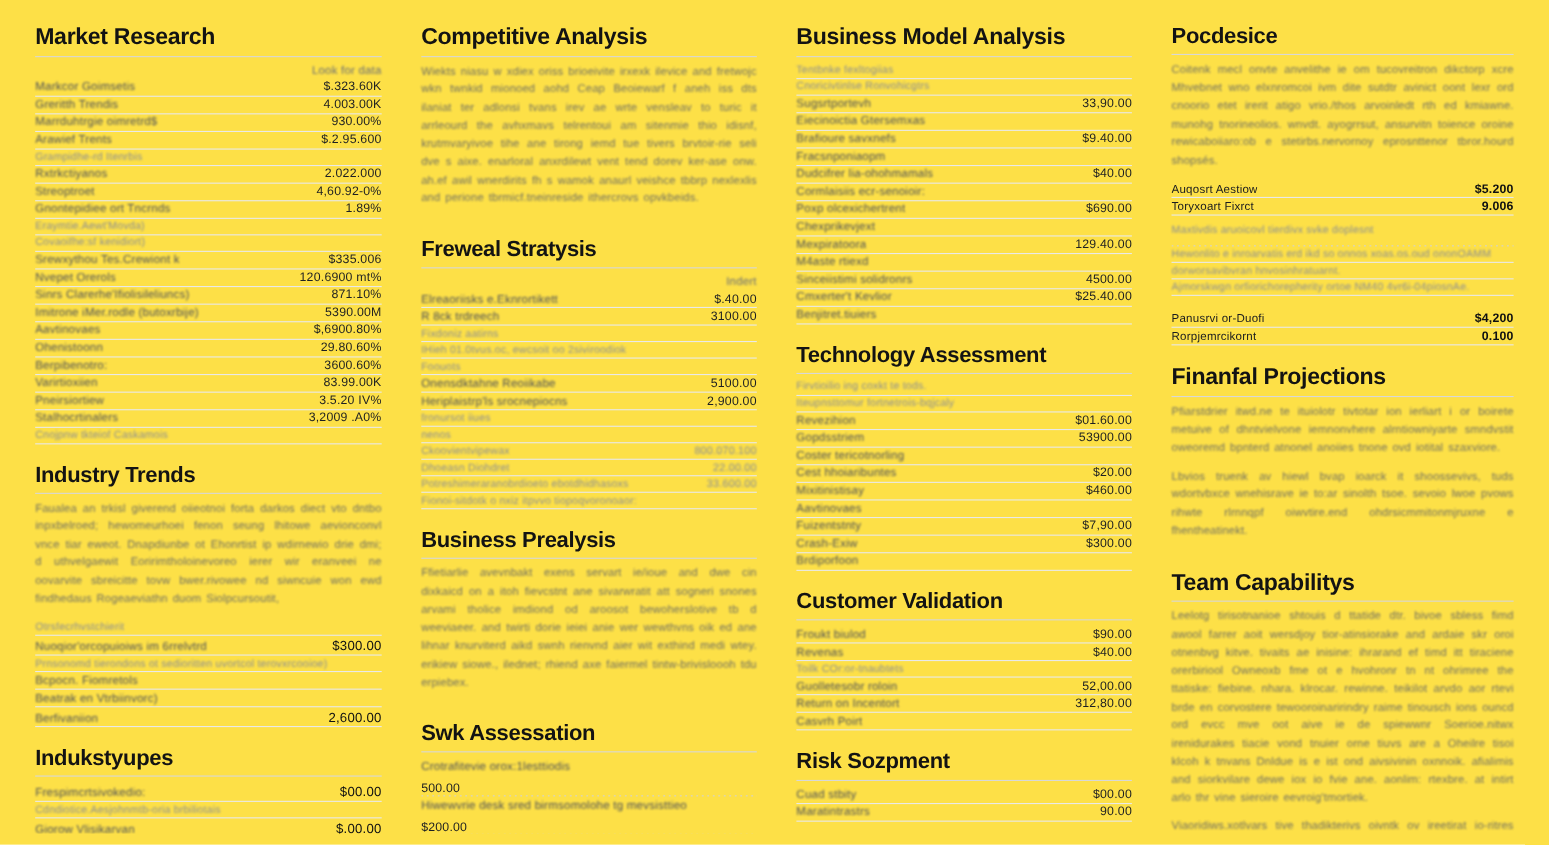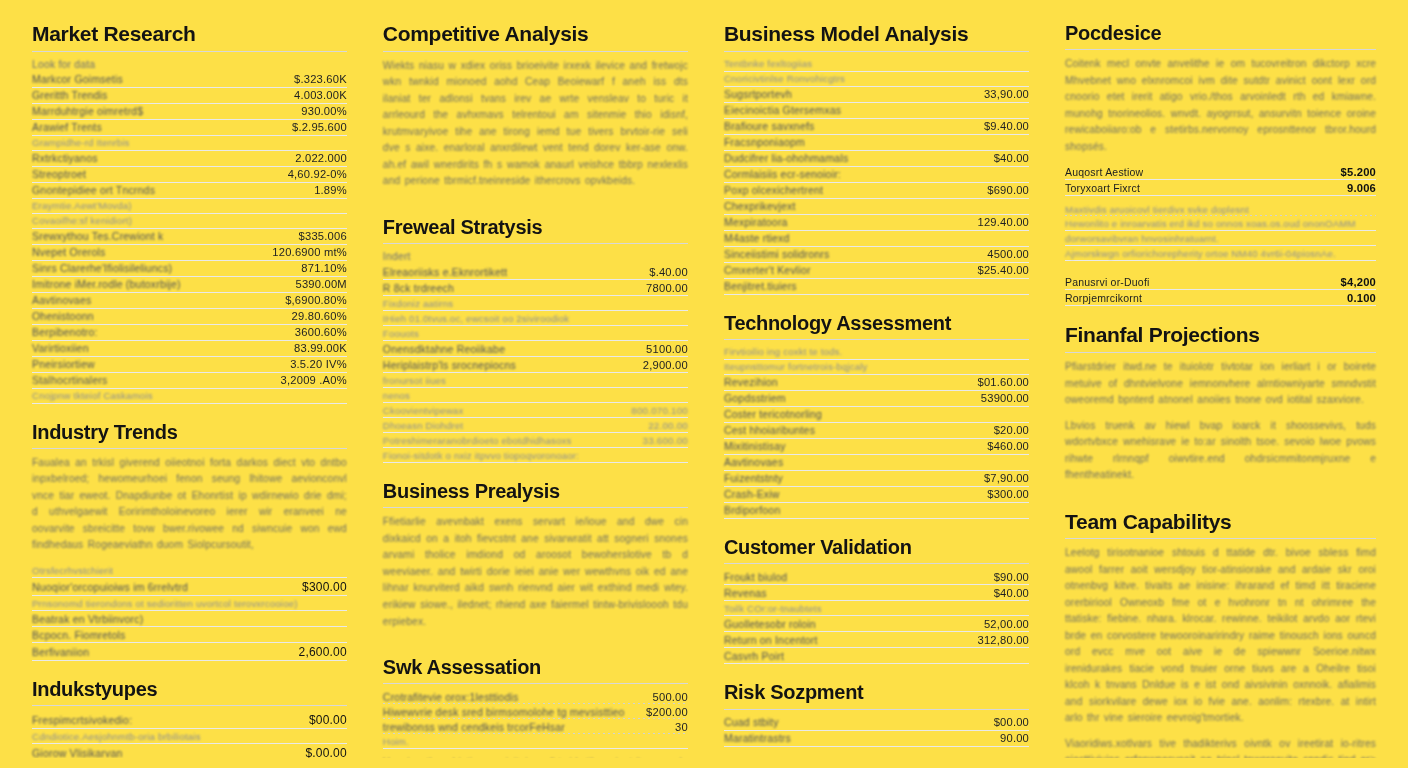--- a/index.html
+++ b/index.html
@@ -105,30 +105,32 @@
   .row.strong .val { color: #0e0f11; font-weight: bold; filter: blur(0.4px); text-align: center; }
   .row.sharp .val { filter: blur(0.25px); font-size: 12px; color: #101112; }
   .row.sharp .lbl { filter: blur(0.9px); }
 
   .row.dotted {
     border-bottom: none;
     background-image: linear-gradient(to right, #d2d2d2 38%, rgba(255,255,255,0) 0%);
     background-position: bottom left;
     background-size: 5px 1px;
     background-repeat: repeat-x;
+    flex-direction: column;
   }
   .gap-sm { height: 6px; }
   .gap-md { height: 13px; }
 
   .subhead {
     font-size: 10.4px;
     color: #6c6f75;
     filter: blur(0.95px);
     padding: 2px 0;
     letter-spacing: 0.2px;
+    text-align: right;
   }
 </style>
 </head>
 <body>
 
 <div id="page">
     <div class="column col-1">
       <div class="section">
         <div class="section-title title-xl">Market Research</div>
         <div class="subhead">Look for data</div>
@@ -230,25 +232,25 @@
           </div>
           <div class="row sharp">
             <span class="lbl">Nuoqior'orcopuioiws im 6rrelvtrd</span>
             <span class="val">$300.00</span>
           </div>
           <div class="row faint">
             <span class="lbl">Prnsonomd tierondons ot sedioritten uvortcol terovxrcooioe)</span>
             <span class="val"></span>
           </div>
           <div class="row">
+            <span class="lbl">Bcpocn. Fiomretols</span>
+            <span class="val"></span>
+          </div>
+          <div class="row">
             <span class="lbl">Beatrak en Vtrbiinvorc)</span>
-            <span class="val"></span>
-          </div>
-          <div class="row">
-            <span class="lbl">Bcpocn. Fiomretols</span>
             <span class="val"></span>
           </div>
           <div class="row sharp">
             <span class="lbl">Berfivaniion</span>
             <span class="val">2,600.00</span>
           </div>
         </div>
         <div class="gap-md"></div>
       </div>
       <div class="section">
@@ -278,21 +280,21 @@
       <div class="section">
         <div class="section-title title-lg">Freweal Stratysis</div>
         <div class="subhead">Indert</div>
         <div class="rows">
           <div class="row">
             <span class="lbl">Elreaoriisks e.Eknrortikett</span>
             <span class="val">$.40.00</span>
           </div>
           <div class="row">
             <span class="lbl">R 8ck trdreech</span>
-            <span class="val">7800.00</span>
+            <span class="val">3100.00</span>
           </div>
           <div class="row faint">
             <span class="lbl">Fixdoniz aatirns</span>
             <span class="val"></span>
           </div>
           <div class="row faint">
             <span class="lbl">IHieh 01.0tvus.oc, ewcsoit oo 2siviroodiok</span>
             <span class="val"></span>
           </div>
           <div class="row faint">

